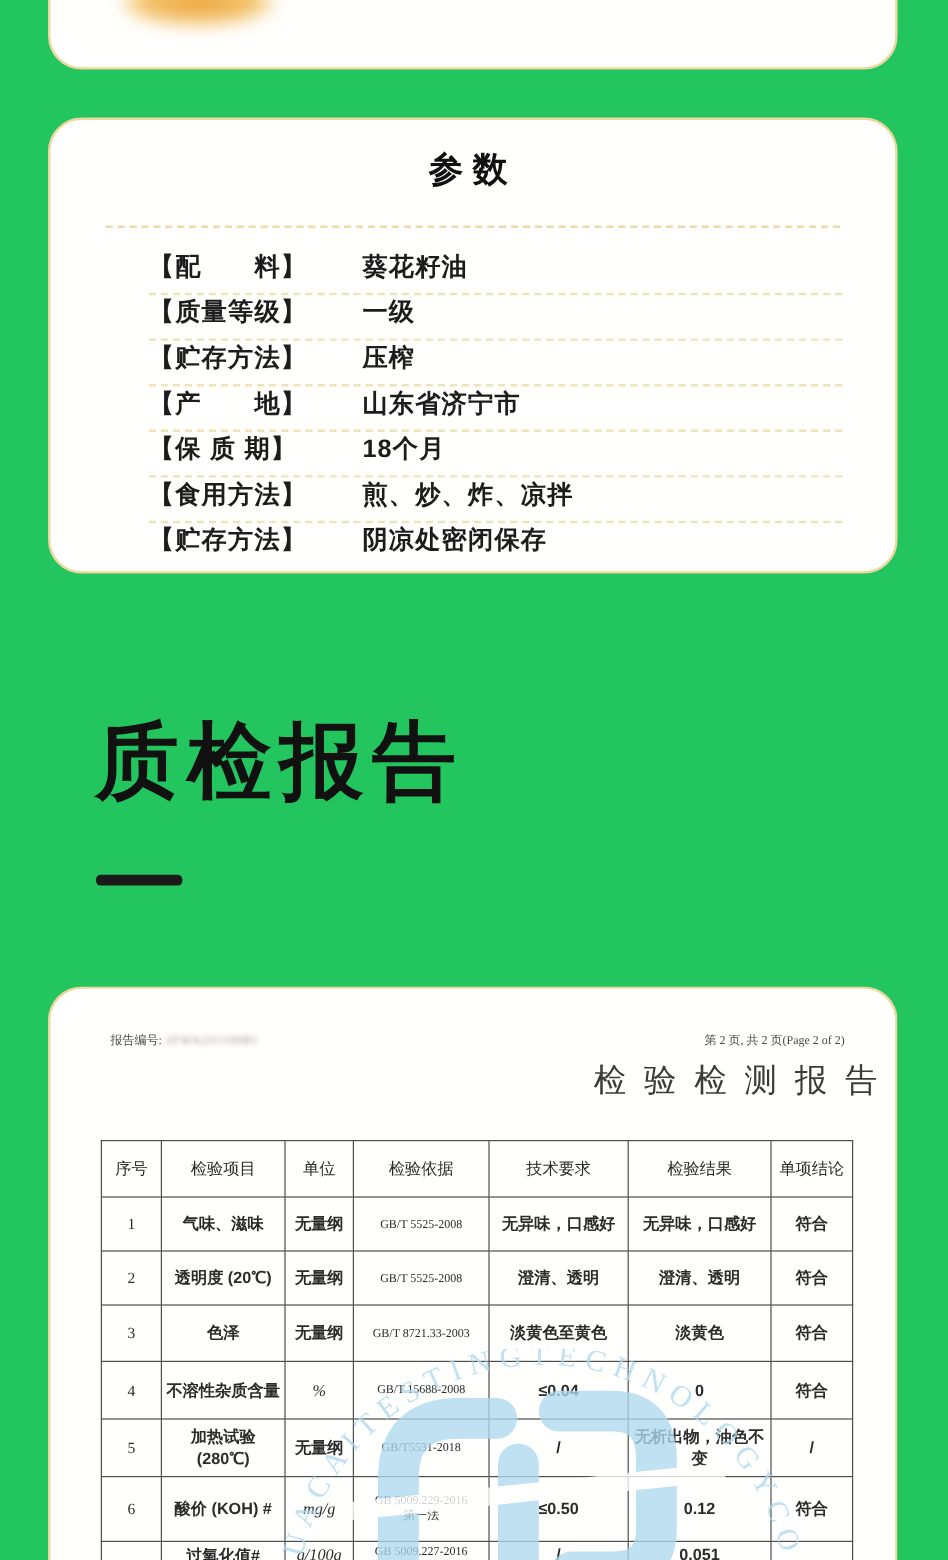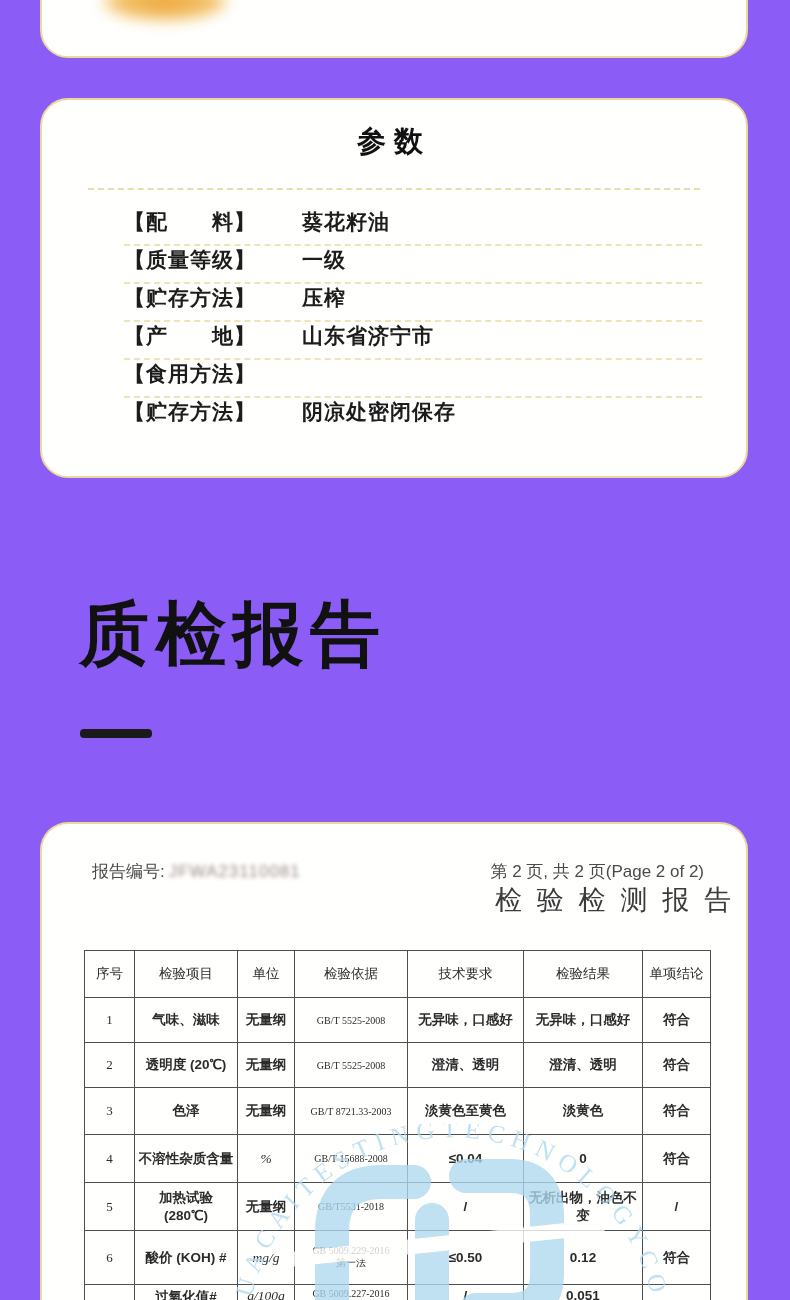--- a/index.html
+++ b/index.html
@@ -1,17 +1,17 @@
 <!DOCTYPE html>
 <html><head>
 <meta charset="utf-8">
 <style>
   * { margin:0; padding:0; box-sizing:border-box; }
   body { background:#fdfcf8; font-family:"Liberation Sans", sans-serif; }
-  .page { position:relative; width:790px; height:1300px; overflow:hidden; background:#8b5cf6; margin:0 auto; }
+  .page { position:relative; width:790px; height:1300px; overflow:hidden; background:#22c55e; margin:0 auto; }
 
   .card { position:absolute; left:40px; width:708px; background:#fffffe;
           border:2px solid #ecd79c; border-radius:28px; }
 
   
   .top-card { top:-60px; height:118px; }
   .photo-blob { position:absolute; left:58px; top:40px; width:130px; height:40px;
                 border-radius:50%; filter:blur(7px);
                 background:radial-gradient(ellipse at center, #eda43c 0%, #f3c36a 55%, rgba(243,195,106,0) 75%); }
 
@@ -30,21 +30,21 @@
   
   .section-title { position:absolute; left:79px; top:588px; font-size:70px; font-weight:900;
                    color:#111; letter-spacing:7px; }
   .section-dash { position:absolute; left:80px; top:729px; width:72px; height:9px;
                   background:#1a1a1a; border-radius:4px; }
 
   
   .report-card { top:822px; height:600px; border-bottom:none; }
   .report-head { position:absolute; top:36px; left:50px; right:42px; display:flex;
                  justify-content:space-between; align-items:flex-start;
-                 font-family:Liberation Sans, sans-serif; font-size:17px; color:#4a4a4a;gap:28px; }
+                 font-family:Liberation Serif, serif; font-size:10px; color:#4a4a4a;gap:28px; }
   .report-no .blurred { color:#9b8b85; filter:blur(2px); margin-left:4px; letter-spacing:1px; }
   .report-title { position:absolute; top:58px; left:0; width:100%; text-align:right;
                   font-family:"Liberation Serif", serif; font-size:27px; color:#3b3b3b;
                   letter-spacing:0.55em; text-indent:0.55em; }
 
   
   table.report { position:absolute; left:42px; top:126px; border-collapse:collapse;
                  table-layout:fixed; width:626px; background:transparent; }
   table.report th, table.report td { border:1px solid #4e4e4e; text-align:center;
                  vertical-align:middle; color:#2b2b2b; padding:2px 3px; overflow:hidden; }
@@ -84,21 +84,26 @@
       </div>
       <div class="param-row">
         <span class="plabel">【贮存方法】</span>
         <span class="pvalue">压榨</span>
       </div>
       <div class="param-row">
         <span class="plabel">【产　　地】</span>
         <span class="pvalue">山东省济宁市</span>
       </div>
       <div class="param-row">
+        <span class="plabel">【保 质 期】</span>
+        <span class="pvalue">18个月</span>
+      </div>
+      <div class="param-row">
         <span class="plabel">【食用方法】</span>
+        <span class="pvalue">煎、炒、炸、凉拌</span>
       </div>
       <div class="param-row">
         <span class="plabel">【贮存方法】</span>
         <span class="pvalue">阴凉处密闭保存</span>
       </div>
     </div>
   </div>
 
   <div class="section-title">质检报告</div>
   <div class="section-dash"></div>

